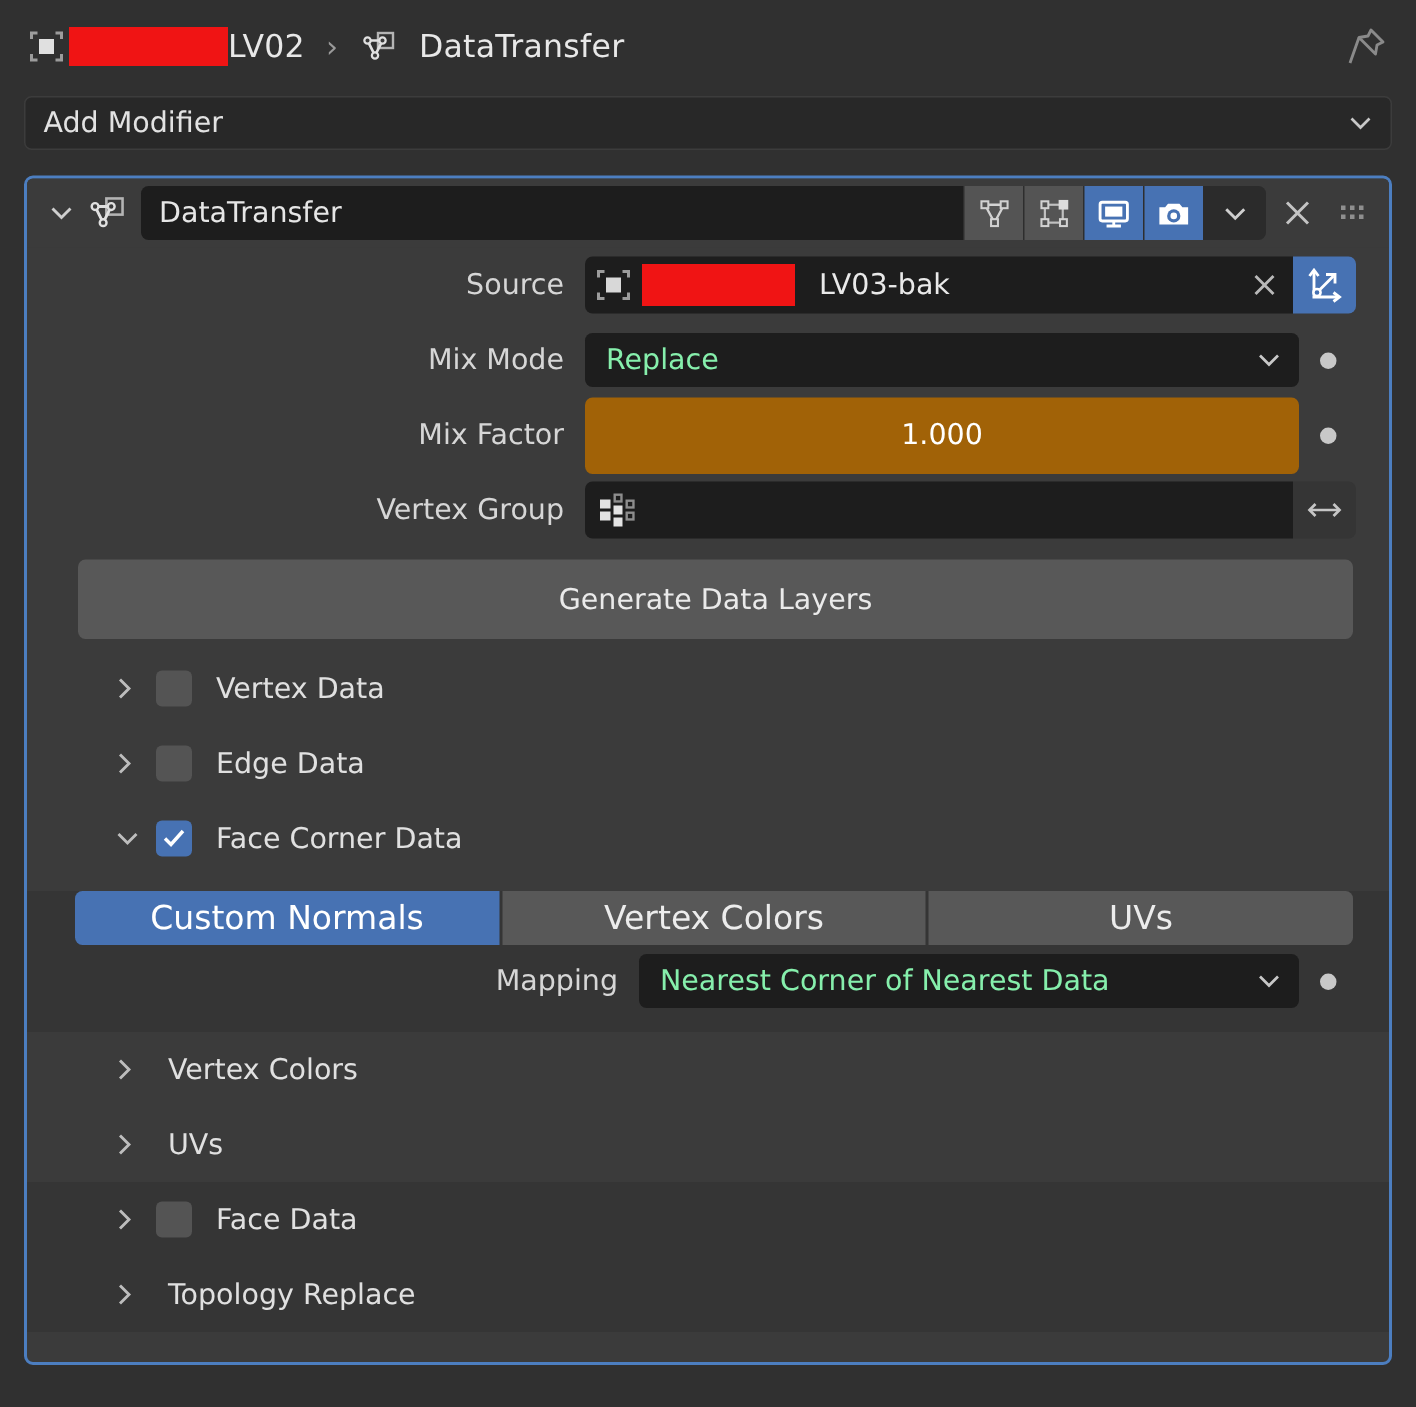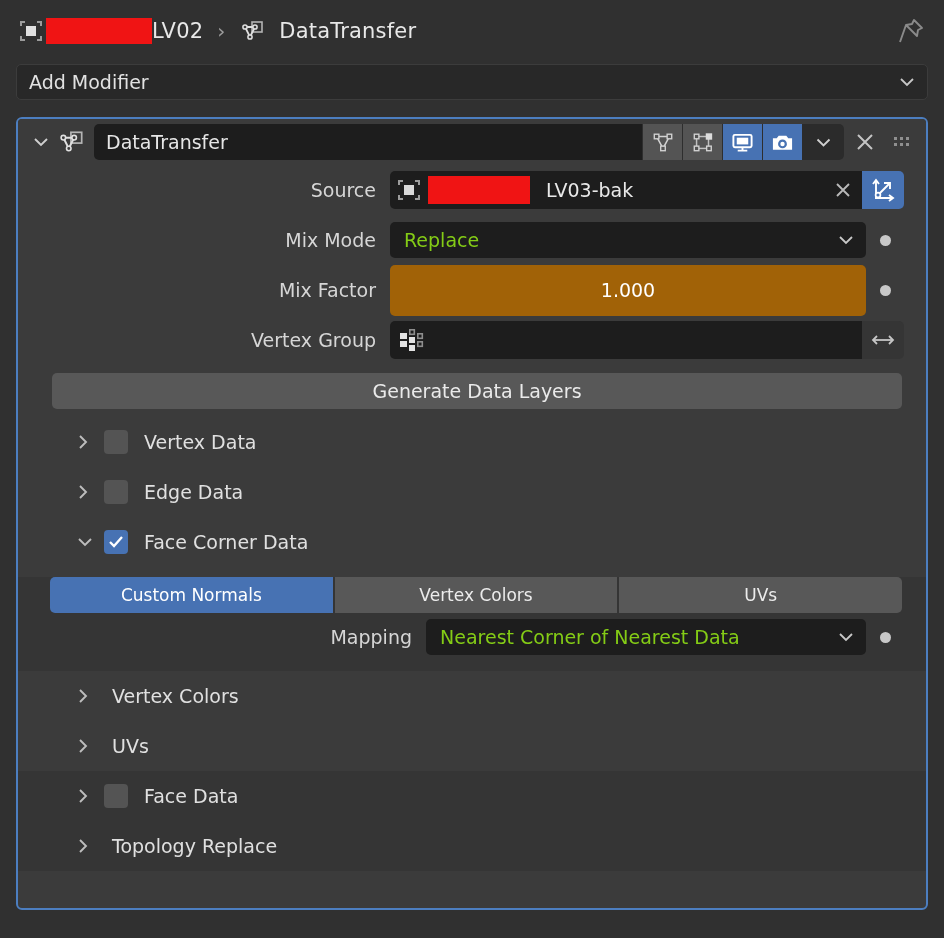--- a/index.html
+++ b/index.html
@@ -102,21 +102,21 @@
     height: 50px;
     padding: 0 22px 0 0;
   }
   .row-label {
     width: 372px; text-align: right; padding-right: 14px;
     font-size: 19px; color: #d6d6d6; flex: none;
   }
   .field {
     flex: 1 1 auto; height: 36px; background: #1d1d1d;
     border-radius: 5px; display: flex; align-items: center;
-    font-size: 19px; color: #84cc16; position: relative; min-width: 0;
+    font-size: 19px; color: #86efac; position: relative; min-width: 0;
   }
   .field .chev { position: absolute; right: 12px; top: 50%; transform: translateY(-50%); }
   .deco { width: 38px; flex: none; display: flex; align-items: center; justify-content: center; }
   .deco-dot { width: 11px; height: 11px; border-radius: 50%; background: #c8c8c8; }
 
   
   .src-wrap { flex: 1 1 auto; display: flex; align-items: center; min-width: 0; }
   .src-field {
     flex: 1 1 auto; height: 38px; background: #1d1d1d;
     border-radius: 5px 0 0 5px; display: flex; align-items: center; min-width: 0;
@@ -143,21 +143,21 @@
     display: flex; align-items: center; padding-left: 8px; min-width: 0;
   }
   .vg-invert {
     width: 42px; height: 38px; background: #353535; flex: none;
     border-radius: 0 5px 5px 0; display:flex; align-items:center; justify-content:center;
   }
 
   
   .gen-btn {
     margin: 8px 24px 0 34px;
-    height: 36px; background: #585858; border-radius: 5px;
+    height: 53px; background: #585858; border-radius: 5px;
     display: flex; align-items: center; justify-content: center;
     font-size: 19px; color: #eaeaea;
   }
 
   
   .section {
     display: flex; align-items: center;
     height: 50px; padding-left: 58px;
   }
   .section.light { background: #3b3b3b; }
@@ -170,21 +170,21 @@
   .cbox.checked { background: #4772b3; display:flex; align-items:center; justify-content:center; }
   .sec-label { font-size: 19px; color: #e0e0e0; margin-left: 6px; }
   .section.nocb .sec-label { margin-left: 14px; }
 
   
   .seg-wrap {
     display: flex; margin: 10px 24px 0 32px; height: 36px; gap: 2px;
   }
   .seg {
     flex: 1 1 0; background: #585858; display: flex; align-items: center;
-    justify-content: center; font-size: 17px; color: #ececec;
+    justify-content: center; font-size: 22px; color: #ececec;
   }
   .seg:first-child { border-radius: 5px 0 0 5px; }
   .seg:last-child  { border-radius: 0 5px 5px 0; }
   .seg.active { background: #4772b3; color: #ffffff; }
 
   .band-light { background: #3b3b3b; }
   .band-dark { background: #353535; }
   .spacer-sm { height: 8px; }
   svg { display: block; }
 </style>

